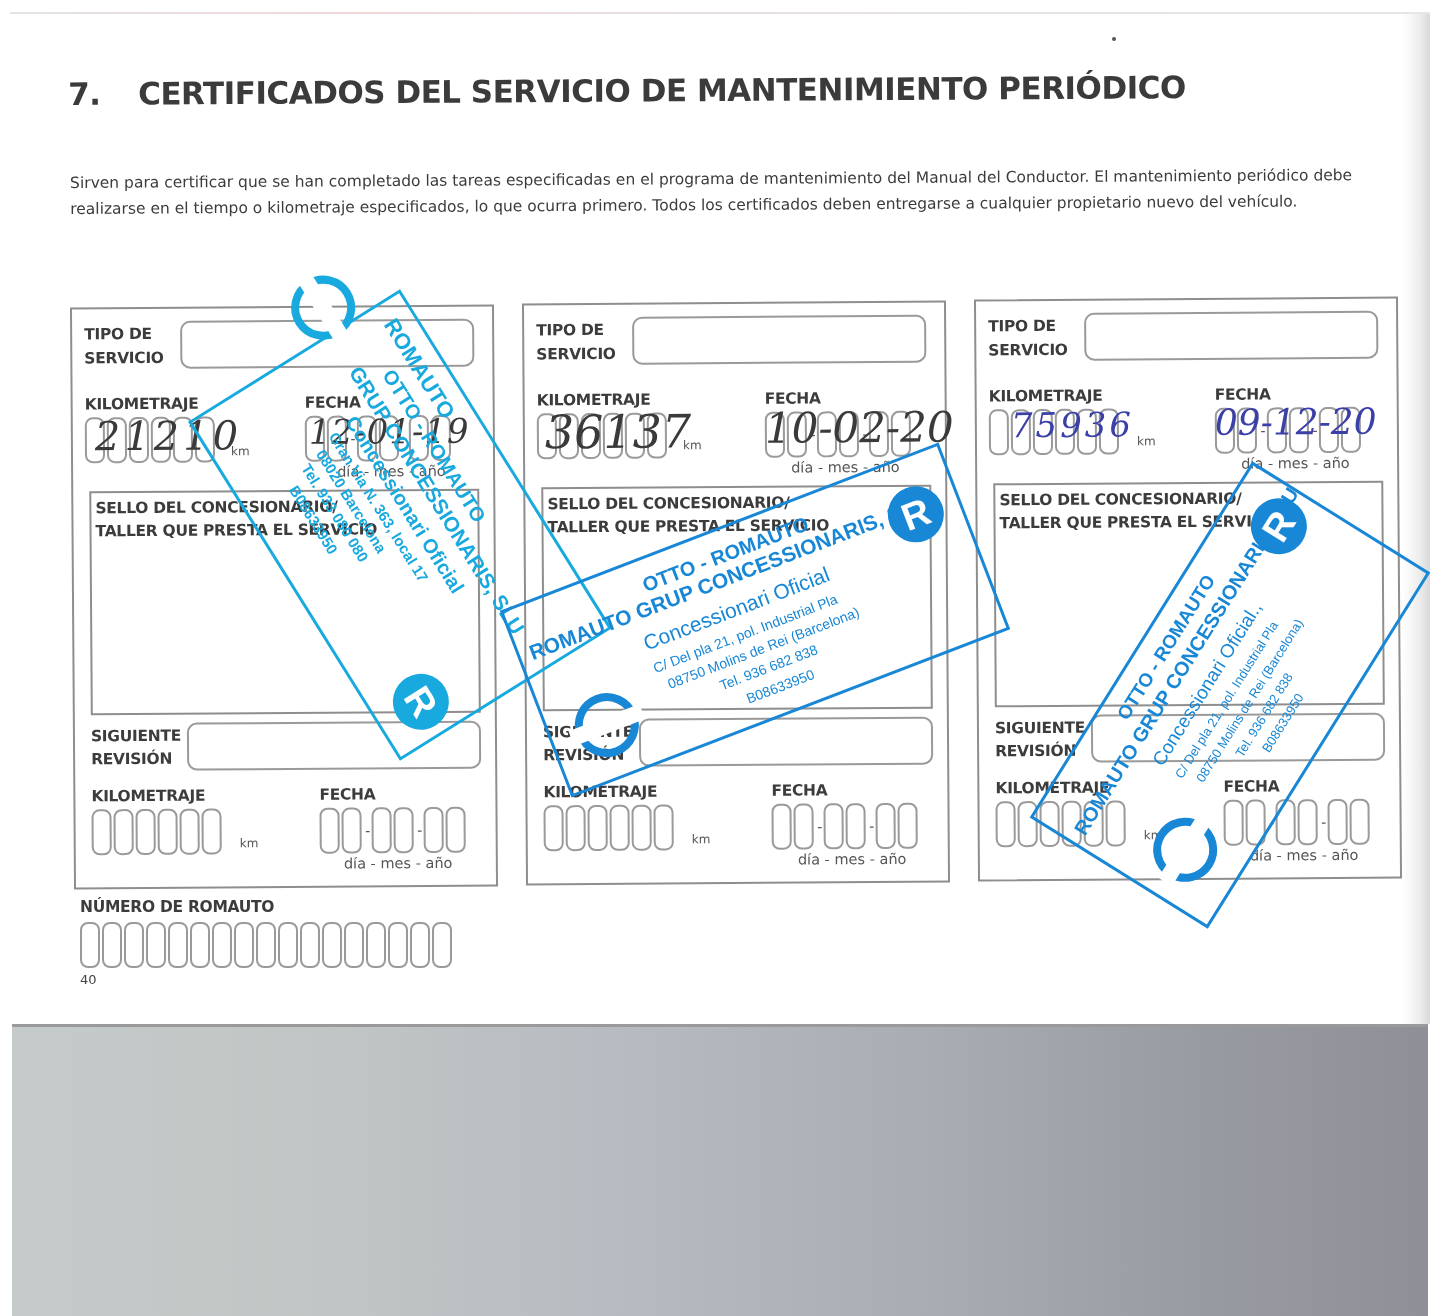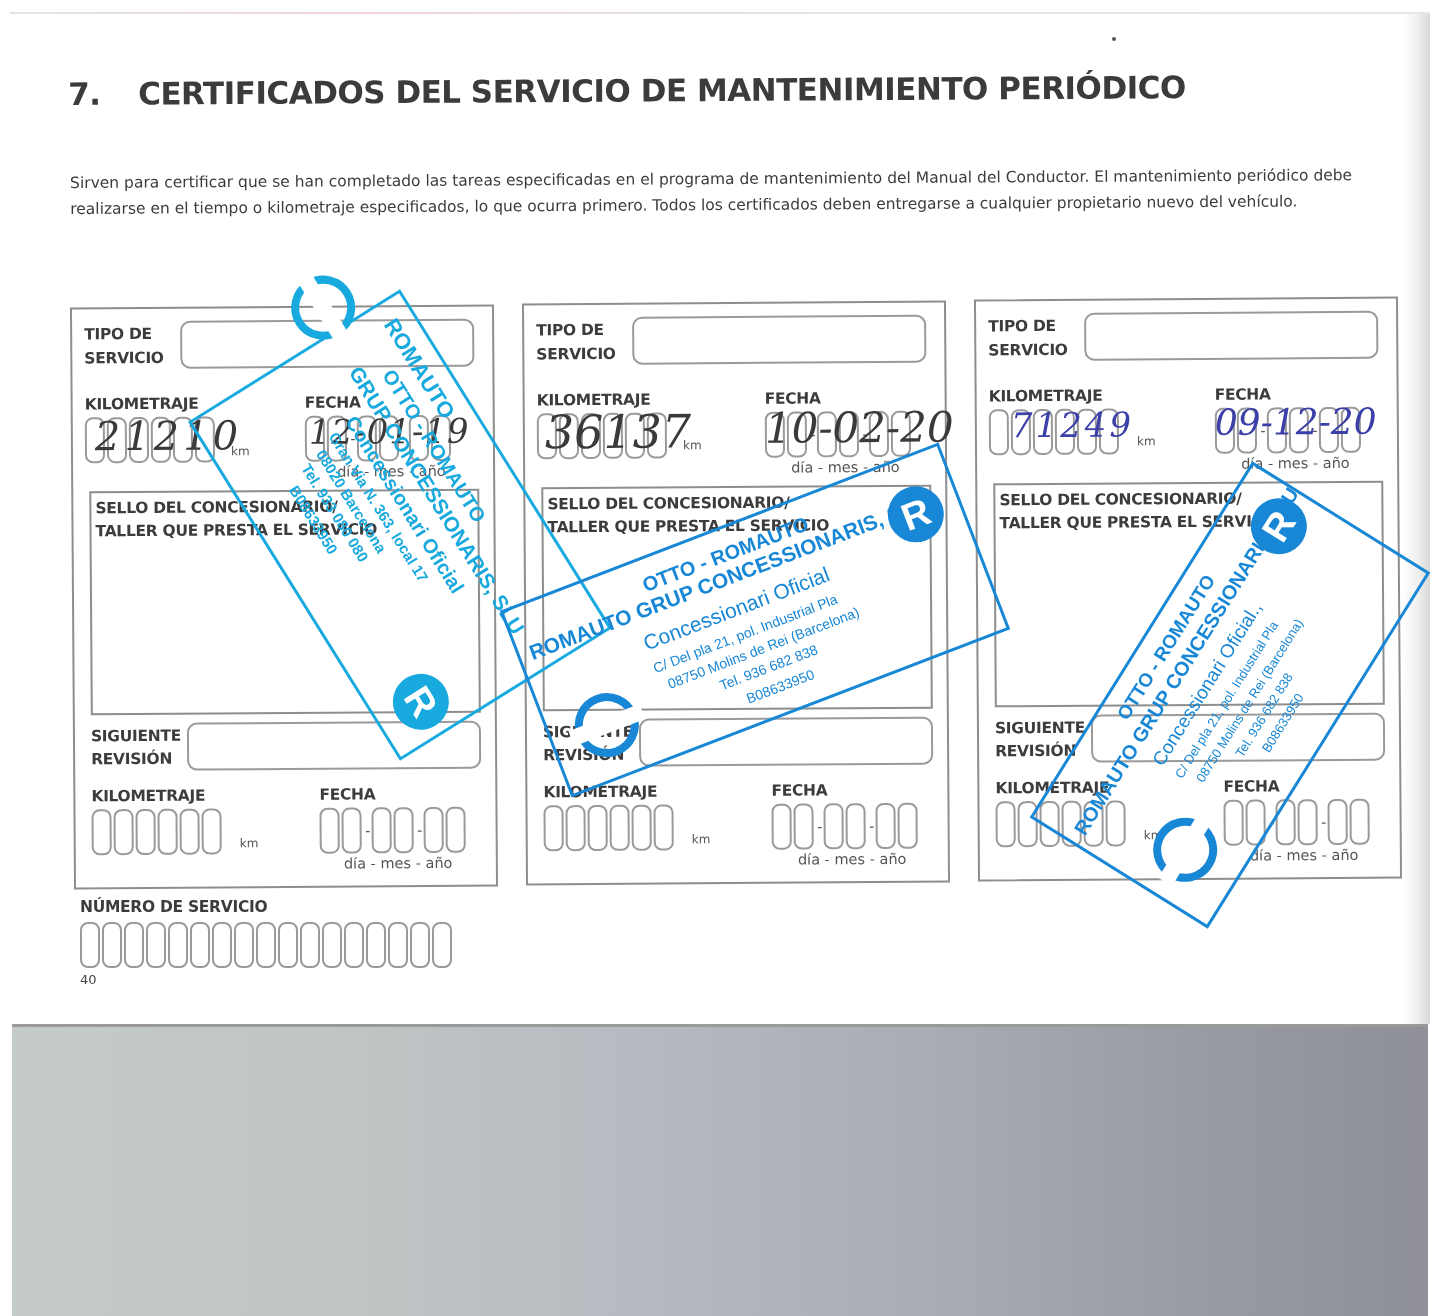--- a/index.html
+++ b/index.html
@@ -248,21 +248,21 @@
     <div class="lbl" style="left:12px; top:84px;">KILOMETRAJE</div>
     <div class="digits" style="left:12px; top:108px;">
       <div class="digit"></div>
         <div class="digit"></div>
         <div class="digit"></div>
         <div class="digit"></div>
         <div class="digit"></div>
         <div class="digit"></div>
     </div>
     <div class="km" style="left:160px; top:134px;">km</div>
-    <div class="hand blue" style="left:34px; top:104px; font-size:34px; letter-spacing:3px;">71249</div>
+    <div class="hand blue" style="left:34px; top:104px; font-size:34px; letter-spacing:3px;">75936</div>
 
     <div class="lbl" style="left:238px; top:84px;">FECHA</div>
     <div class="digits" style="left:238px; top:108px;">
       <div class="digit"></div>
         <div class="digit"></div>
         <div class="sep">-</div>
         <div class="digit"></div>
         <div class="digit"></div>
         <div class="sep">-</div>
         <div class="digit"></div>
@@ -345,21 +345,21 @@
     <div class="line" style="left:160px; top:134px; font-size:13px; font-weight:normal;">Tel. 936 682 838</div>
     <div class="line" style="left:178px; top:154px; font-size:13px; font-weight:normal;">B08633950</div>
     <div class="nlogo" style="left:20px; top:114px;">
         <span>NISSAN</span>
       </div>
     <div class="rlogo" style="left:348px; top:26px;">
         <span>R</span>
       </div>
   </div>
 
-  <div class="lbl bastidor-lbl">NÚMERO DE SERVICIO</div>
+  <div class="lbl bastidor-lbl">NÚMERO DE ROMAUTO</div>
   <div class="digits" style="left:80px; top:922px;">
     <div class="digit"></div>
       <div class="digit"></div>
       <div class="digit"></div>
       <div class="digit"></div>
       <div class="digit"></div>
       <div class="digit"></div>
       <div class="digit"></div>
       <div class="digit"></div>
       <div class="digit"></div>

